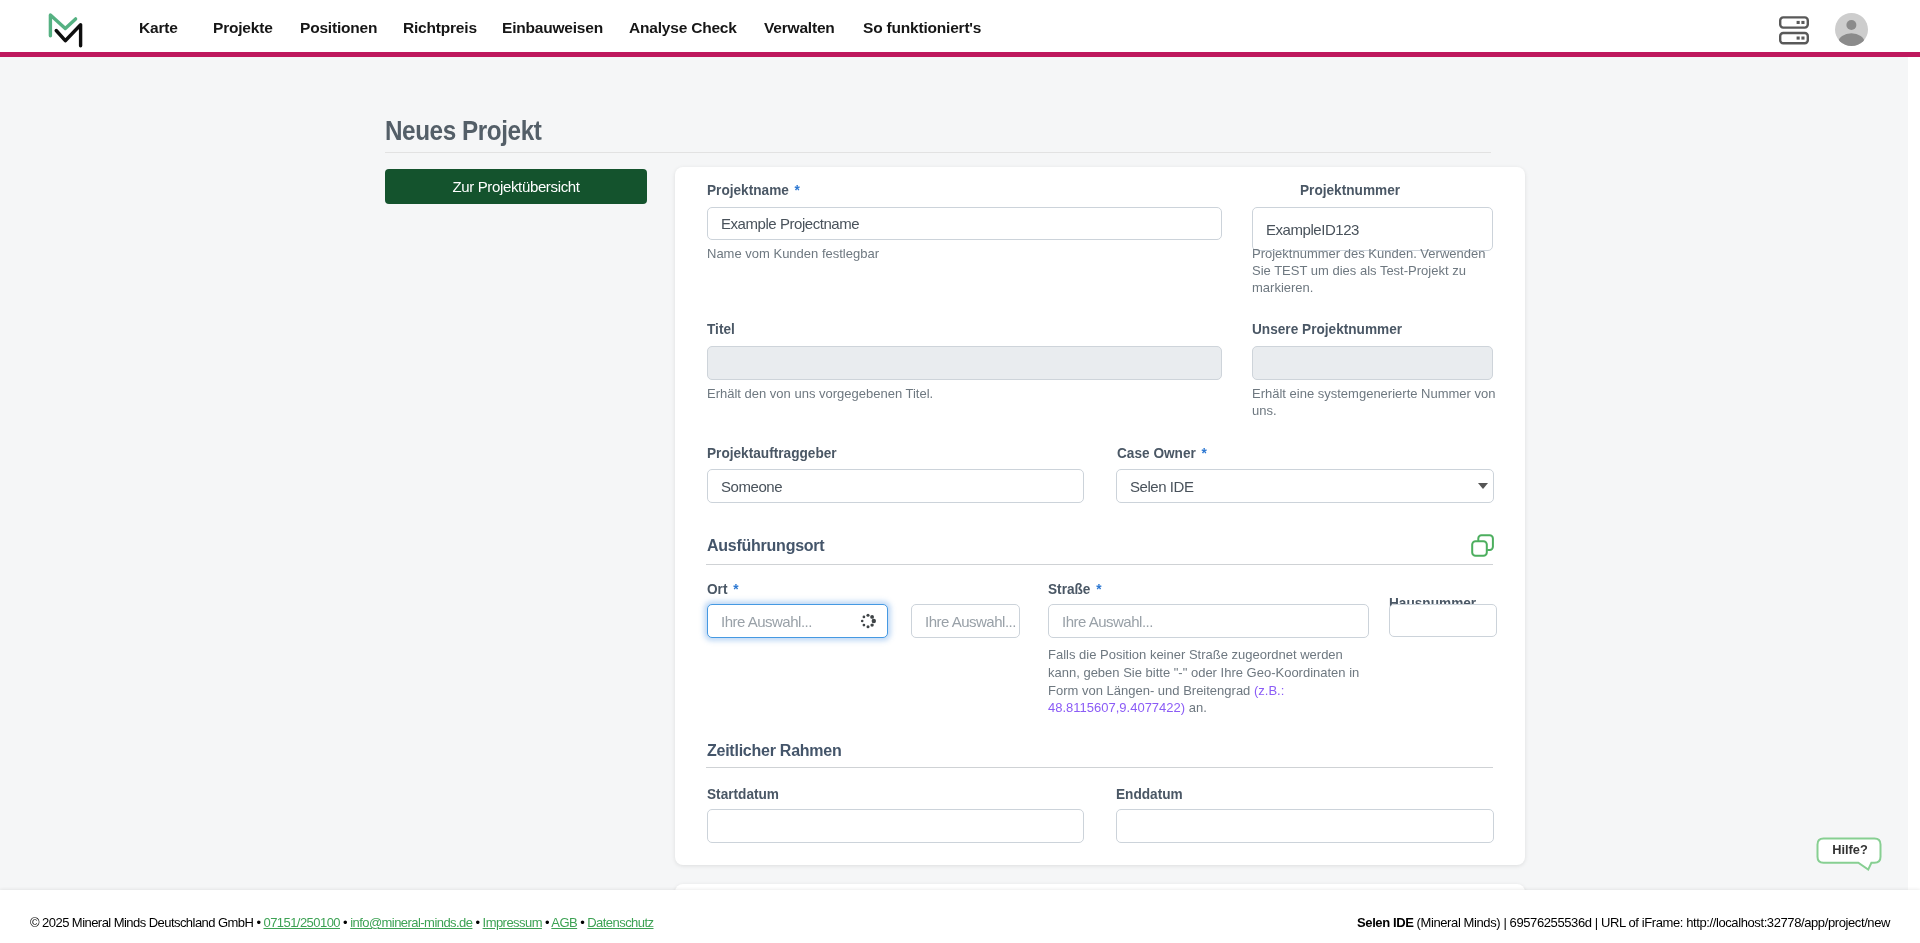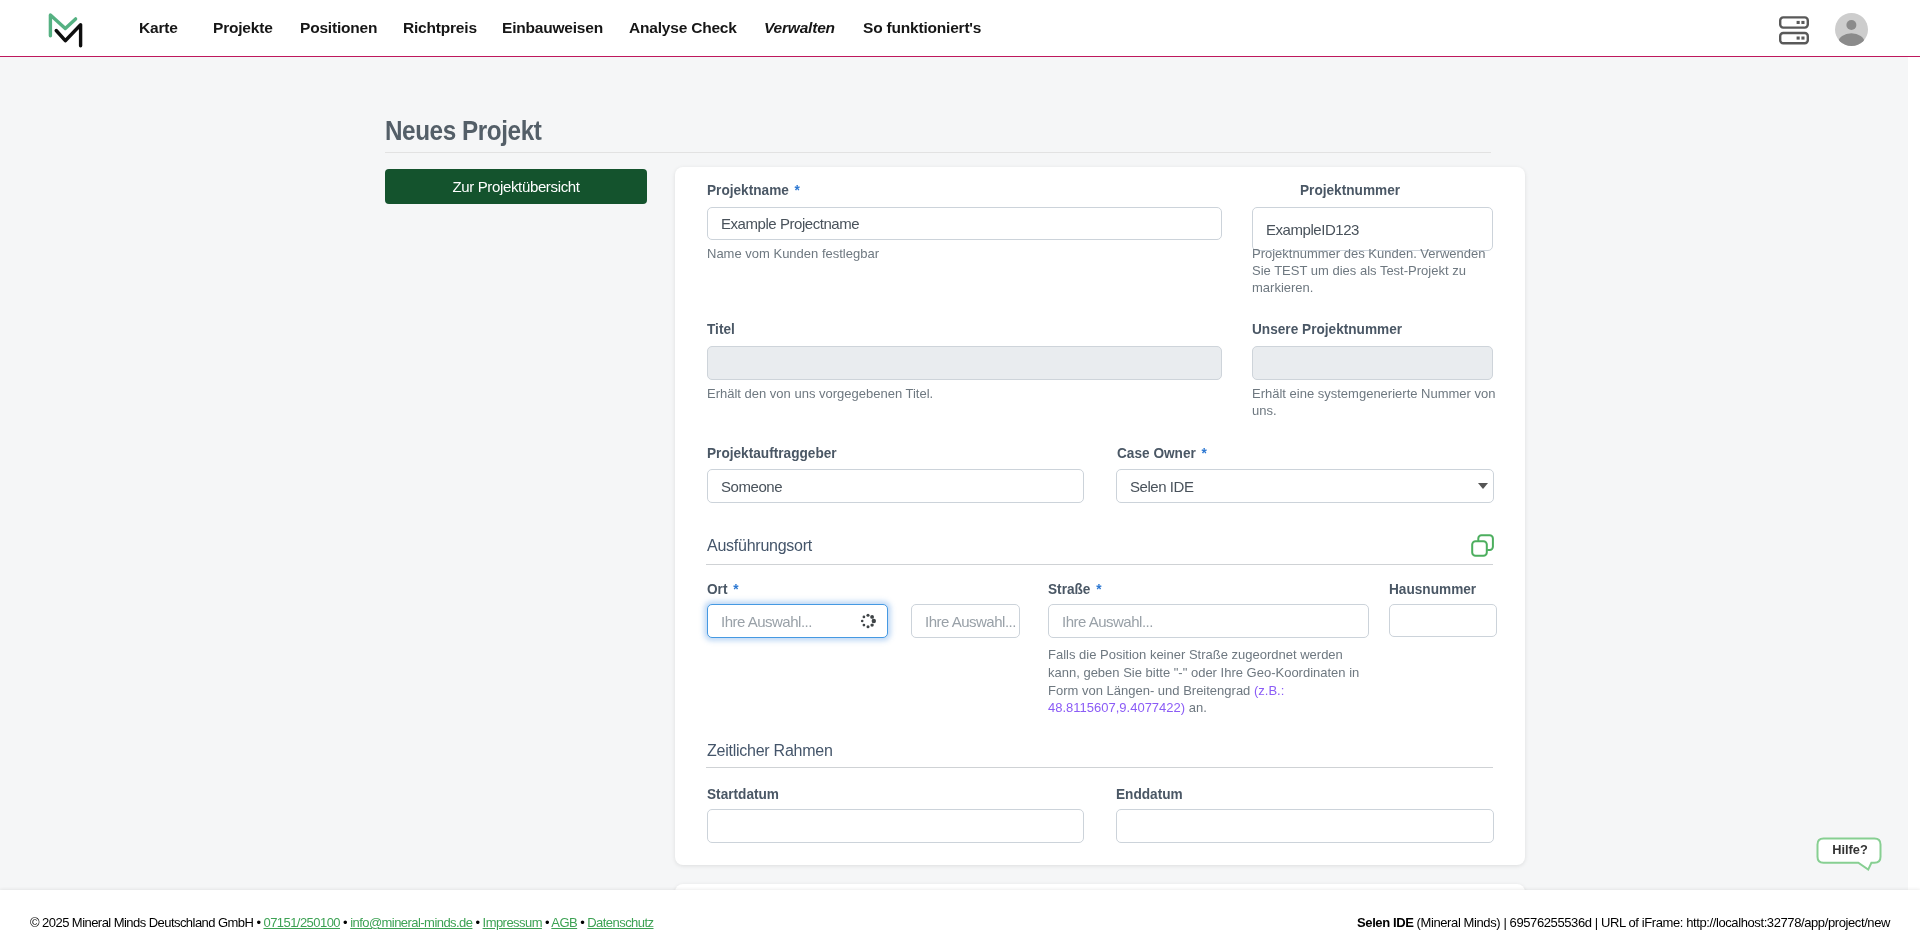--- a/index.html
+++ b/index.html
@@ -2,21 +2,21 @@
 <html lang="de"><head>
 <meta charset="utf-8">
 <title>Neues Projekt</title>
 <style>
   * { margin:0; padding:0; box-sizing:border-box; }
   html,body { width:1920px; height:943px; }
   body { background:#f5f6f7; font-family:"Liberation Sans", sans-serif; position:relative; overflow:hidden; }
   .abs { position:absolute; }
 
   
-  .topbar { position:absolute; left:0; top:0; width:1920px; height:57px; background:#fff; border-bottom:1px solid #be185d; z-index:5; }
+  .topbar { position:absolute; left:0; top:0; width:1920px; height:57px; background:#fff; border-bottom:5px solid #be185d; z-index:5; }
   .nav-item { position:absolute; top:0; height:56px; line-height:56px; font-size:15.5px; font-weight:700; color:#161616; letter-spacing:-0.2px; white-space:nowrap; }
 
   
   .h1wrap { position:absolute; left:385px; top:116px; }
   .h1 { display:inline-block; font-size:28.5px; font-weight:700; color:#545f68; letter-spacing:-0.5px; transform:scaleX(0.852); transform-origin:left top; white-space:nowrap; line-height:1; }
   .hr1 { position:absolute; left:385px; top:152px; width:1106px; height:1px; background:#e2e2e2; }
 
   .btn-gray { position:absolute; left:385px; top:169px; width:262px; height:35px; background:#14532d; border-radius:4px; color:#fff; font-size:15px; text-align:center; line-height:35px; letter-spacing:-0.35px; }
 
   
@@ -24,21 +24,21 @@
   .card2 { position:absolute; left:675px; top:884px; width:850px; height:80px; background:#fff; border-radius:8px; box-shadow:0 1px 4px rgba(0,0,0,0.10); }
 
   
   .lbl { position:absolute; font-size:15.5px; font-weight:700; color:#4a5765; white-space:nowrap; line-height:normal; }
   .lbl > span.t { display:inline-block; transform:scaleX(0.88); transform-origin:left top; }
   .req { color:#2d78d2; padding-left:6.5px; }
   .inp { position:absolute; background:#fff; border:1px solid #ccd3da; border-radius:5px; font-size:15px; letter-spacing:-0.45px; color:#49525b; padding:0 13px; display:flex; align-items:center; white-space:nowrap; overflow:hidden; }
   .inp.dis { background:#e9ecef; border-color:#ced4da; }
   .help { position:absolute; font-size:13px; color:#6e7880; line-height:17px; white-space:nowrap; }
   .help .lt { color:#8b5cf6; }
-  .sect { position:absolute; font-size:16px; font-weight:400; color:#44556a; letter-spacing:-0.25px; }
+  .sect { position:absolute; font-size:16px; font-weight:700; color:#44556a; letter-spacing:-0.25px; }
   .shr { position:absolute; left:706px; width:787px; height:1px; background:#cfd2d5; }
   .ph { color:#99a1a8; letter-spacing:-0.5px; }
 
   
   .footer { position:absolute; left:0; top:890px; width:1920px; height:53px; background:#fff; box-shadow:0 -1px 3px rgba(0,0,0,0.07); z-index:6; }
   .f-left { position:absolute; left:30px; top:25px; font-size:13px; color:#000; letter-spacing:-0.55px; }
   .f-left a { color:#3da254; }
   .f-right { position:absolute; right:30px; top:25px; font-size:13px; color:#000; letter-spacing:-0.4px; }
 
   .scrollstrip { position:absolute; right:0; top:0; width:12px; height:943px; background:#fff; z-index:4; }
@@ -52,21 +52,21 @@
   <svg class="abs" style="left:46px; top:11px;" width="38" height="38" viewBox="0 0 38 38" fill="none">
     <path d="M4.4 24.8 L4.4 4.0 L19.3 17.5 L29.6 7.9" stroke="#55b182" stroke-width="3.4" stroke-linecap="round" stroke-linejoin="round" fill="none"></path>
     <path d="M10.2 19.5 L19.3 29.7 L34.6 13.8 L34.6 34.7" stroke="#0e0e0e" stroke-width="3.4" stroke-linecap="round" stroke-linejoin="round" fill="none"></path>
   </svg>
   <span class="nav-item" style="left:139px;">Karte</span>
   <span class="nav-item" style="left:213px;">Projekte</span>
   <span class="nav-item" style="left:300px;">Positionen</span>
   <span class="nav-item" style="left:403px;">Richtpreis</span>
   <span class="nav-item" style="left:502px;">Einbauweisen</span>
   <span class="nav-item" style="left:629px;">Analyse Check</span>
-  <span class="nav-item" style="left:764px;font-style:italic;">Verwalten</span>
+  <span class="nav-item" style="left:764px;">Verwalten</span>
   <span class="nav-item" style="left:863px;">So funktioniert's</span>
 
   <svg class="abs" style="left:1779px; top:16px;" width="30" height="30" viewBox="0 0 30 30">
     <rect x="1.2" y="1.4" width="27.6" height="10.2" rx="3" fill="none" stroke="#595959" stroke-width="2.4"></rect>
     <rect x="1.2" y="17.0" width="27.6" height="10.2" rx="3" fill="none" stroke="#595959" stroke-width="2.4"></rect>
     <rect x="17.6" y="4.9" width="3.1" height="3.1" fill="#595959"></rect>
     <rect x="22.4" y="4.9" width="3.1" height="3.1" fill="#595959"></rect>
     <rect x="17.6" y="20.5" width="3.1" height="3.1" fill="#595959"></rect>
     <rect x="22.4" y="20.5" width="3.1" height="3.1" fill="#595959"></rect>
   </svg>
@@ -116,21 +116,21 @@
 <div class="sect" style="left:707px; top:537px;">Ausführungsort</div>
 <svg class="abs" style="left:1470px; top:533px;" width="26" height="26" viewBox="0 0 26 26" fill="none">
   <path d="M8.3 7.2 V5.5 a3.2 3.2 0 0 1 3.2-3.2 h8.2 a3.2 3.2 0 0 1 3.2 3.2 v8.2 a3.2 3.2 0 0 1-3.2 3.2 h-1.7" stroke="#4cae5e" stroke-width="2" stroke-linecap="round" fill="none"></path>
   <rect x="2.2" y="8.2" width="14.6" height="14.6" rx="3.4" stroke="#4cae5e" stroke-width="2" fill="none"></rect>
 </svg>
 <div class="shr" style="top:564px;"></div>
 
 <div class="lbl" style="left:707px; top:580px;"><span class="t">Ort<span class="req">*</span></span></div>
 <div class="lbl" style="left:911px; top:604px;"><span class="t">PLZ<span class="req">*</span></span></div>
 <div class="lbl" style="left:1048px; top:580px;"><span class="t">Straße<span class="req">*</span></span></div>
-<div class="lbl" style="left:1389px; top:580px;"><span class="t">Hausnummer</span></div>
+<div class="lbl" style="left:1389px; top:594px;"><span class="t">Hausnummer</span></div>
 
 <div class="inp" style="left:707px; top:604px; width:181px; height:34px; border:1.5px solid #4599e2; box-shadow:0 0 5px 2.5px rgba(80,150,225,0.35); border-radius:5px;">
     <span class="ph">Ihre Auswahl...</span>
   </div>
 <svg class="abs" style="left:860px; top:613px;" width="16" height="16" viewBox="0 0 16 16">
   <g fill="#3f4447">
     <circle cx="13.8" cy="8" r="2.2"></circle>
     <circle cx="12.1" cy="3.9" r="1.9"></circle>
     <circle cx="8" cy="2.2" r="1.55"></circle>
     <circle cx="3.9" cy="3.9" r="1.35"></circle>

